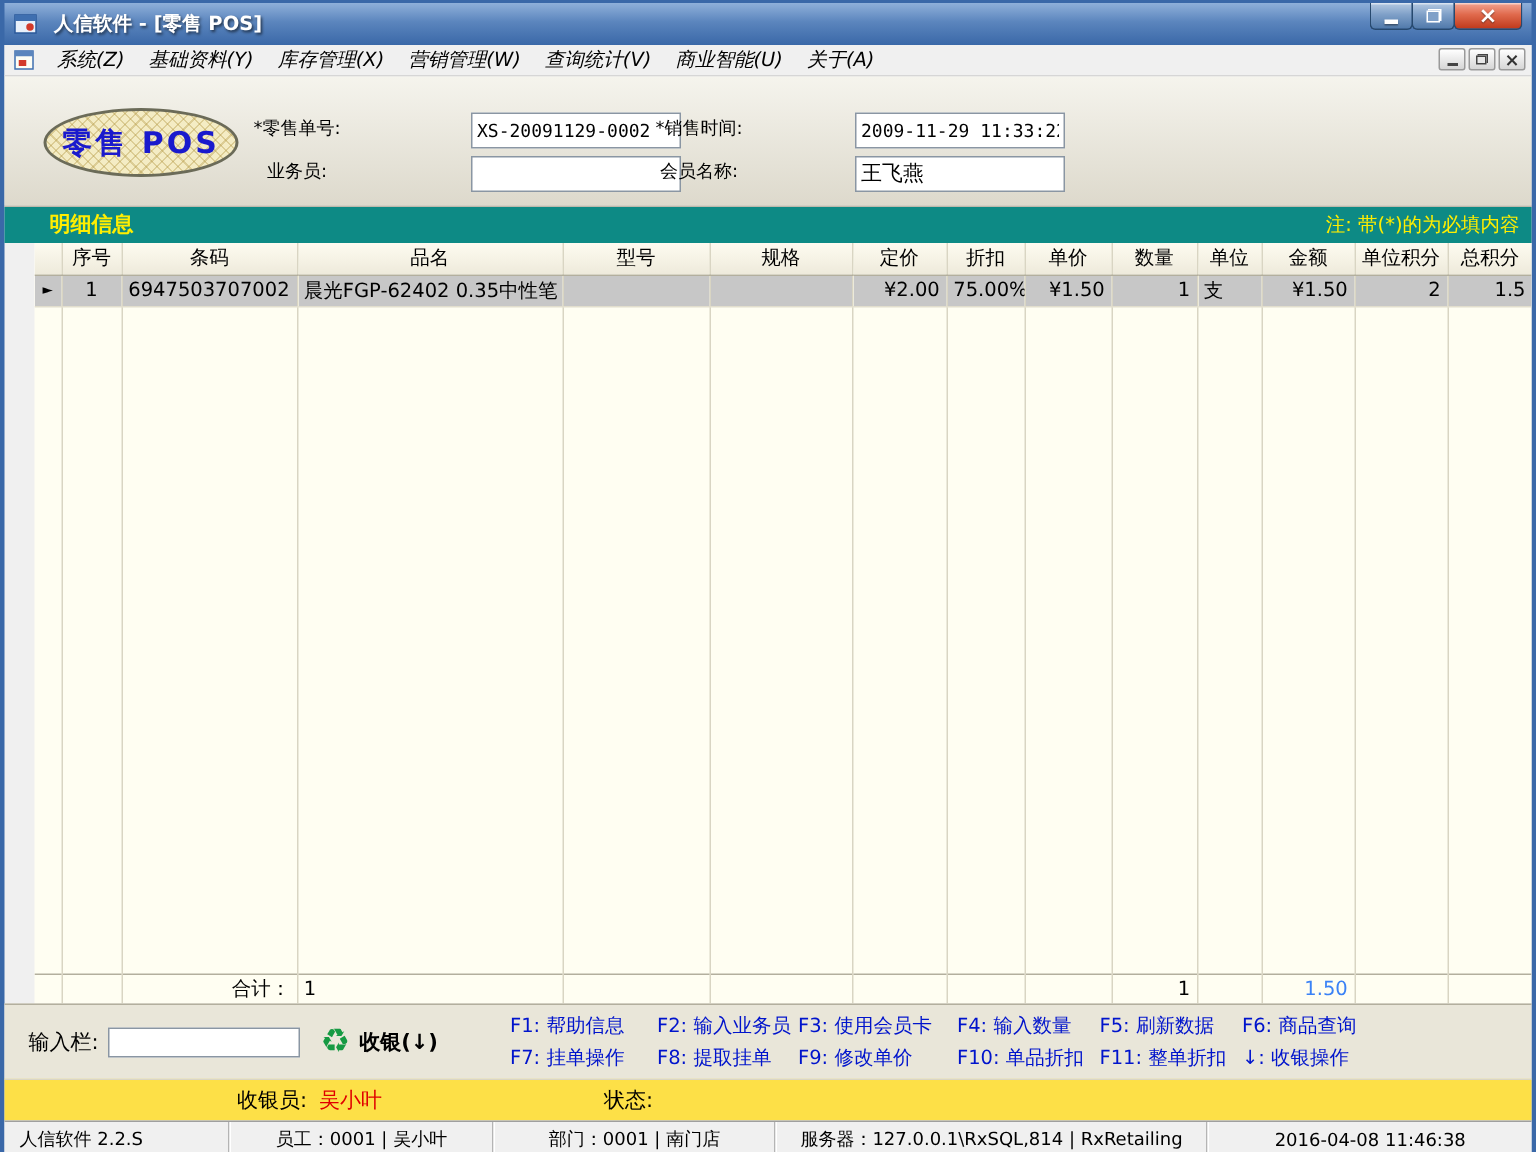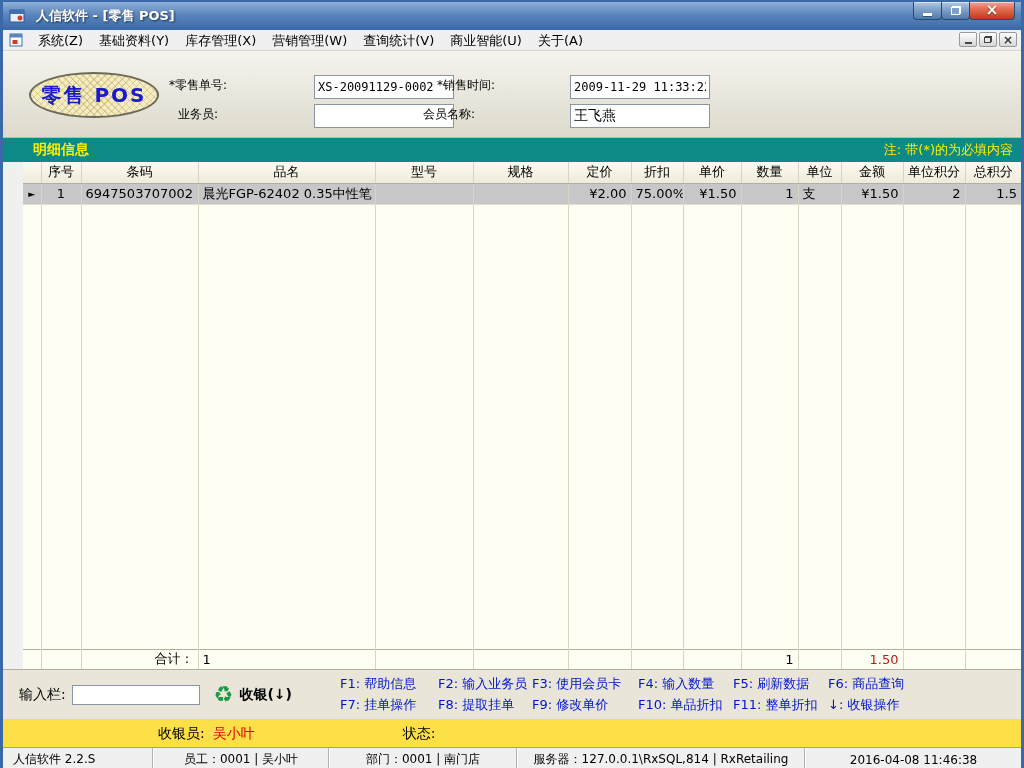--- a/index.html
+++ b/index.html
@@ -26,21 +26,21 @@
   .glyph-restore { width:10px; height:9px; position:relative; display:block; }
   .glyph-restore::before { content:""; position:absolute; right:0; top:0;
     width:7px; height:6px; border:1px solid #fff; }
   .glyph-restore::after { content:""; position:absolute; left:0; bottom:0;
     width:7px; height:6px; border:1px solid #fff; background:#7fa0c8; }
 
   .main { height:741px; background:#f0f0f0; display:flex; flex-direction:column; }
 
   
   .menubar { height:21px; background:#f0f0f0; display:flex; align-items:center;
-    font-size:13px; border-bottom:1px solid #d6d6d6; position:relative; padding-left:4px; }
+    font-size:13px; border-bottom:1px solid #d6d6d6; position:relative; padding-left:4px;font-style:italic; }
   .mdi-icon { width:16px; height:16px; margin:0 5px 0 2px; display:flex; align-items:center; }
   .menu-item { padding:0 8px; line-height:21px; cursor:default; white-space:nowrap; }
   .mdi-btns { position:absolute; right:4px; top:2px; display:flex; gap:2px; }
   .mbtn { width:18px; height:15px; border:1px solid #9a9a9a; border-radius:2px;
     background:linear-gradient(#ffffff,#d6d6d6); display:flex; align-items:center;
     justify-content:center; cursor:pointer; }
   .mglyph-min { width:7px; height:2px; background:#444; margin-top:6px; }
   .mglyph-restore { width:8px; height:7px; position:relative; display:block; }
   .mglyph-restore::before { content:""; position:absolute; right:0; top:0; width:5px; height:4px; border:1px solid #444; }
   .mglyph-restore::after { content:""; position:absolute; left:0; bottom:0; width:5px; height:4px; border:1px solid #444; background:#e8e8e8; }
@@ -54,21 +54,21 @@
     background-color:#f4ecc4;
     background-image:
       repeating-linear-gradient(45deg, rgba(176,148,62,.35) 0 1px, transparent 1px 5px),
       repeating-linear-gradient(-45deg, rgba(176,148,62,.35) 0 1px, transparent 1px 5px);
     display:flex; align-items:center; justify-content:center; }
   .logo span { color:#1a1acd; font-weight:bold; font-size:20px; letter-spacing:2px; white-space:nowrap; }
   .lbl { position:absolute; font-size:12px; text-align:center; height:20px; line-height:20px; color:#000; white-space:nowrap; }
   .lbl.l1 { left:130px; top:24px; width:130px; }
   .lbl.l2 { left:410px; top:24px; width:106px; }
   .lbl.l3 { left:130px; top:53px; width:130px; }
-  .lbl.l4 { left:393px; top:53px; width:106px; }
+  .lbl.l4 { left:410px; top:53px; width:106px; }
   .field { position:absolute; width:140px; height:24px; border:1px solid #8a96a3;
     background:#fff; font-size:13px; padding:4px 3px;margin-left:48px; }
   .field.f1 { left:263px; top:24px; }
   .field.f2 { left:519px; top:24px; }
   .field.f3 { left:263px; top:53px; }
   .field.f4 { left:519px; top:53px; font-size:14px; }
   .mono { font-family:"DejaVu Sans Mono","Liberation Mono",monospace; font-size:12px; }
 
   
   .detailbar { height:24px; background:#0d8a85; display:flex; align-items:center;
@@ -87,21 +87,21 @@
   tr.g-head td { background:linear-gradient(#fdfbf0,#eeeadb);
     border-bottom:1px solid #b3af9e; text-align:center; }
   tr.g-row { height:20px; }
   tr.g-row td { border-bottom:1px solid #e2decd; }
   tr.g-row.selected td { background:#c7c7c7; }
   tr.g-total { height:20px; }
   tr.g-total td { border-top:1px solid #b3af9e; }
   .c-l{text-align:left} .c-r{text-align:right} .c-c{text-align:center}
   .sel-cell { padding:0 1px !important; text-align:center; }
   .row-pointer { font-size:9px; line-height:20px; color:#000; }
-  .red { color:#b91c1c; }
+  .red { color:#3b82f6; }
 
   
   .fnbar { height:50px; background:#e9e6d9; border-top:1px solid #b3af9e; position:relative; }
   .fn-left { position:absolute; left:0; top:0; bottom:0; width:335px;
     display:flex; align-items:center; padding-left:16px; }
   .fn-input-label { font-size:14px; white-space:nowrap; }
   .fn-input { width:128px; height:20px; border:1px solid #8a96a3; background:#fff;
     margin-left:6px; font-size:13px; padding:0 3px; }
   .cashier-icon { color:#169a43; font-size:22px; margin-left:14px; font-weight:bold;
     line-height:1; }

